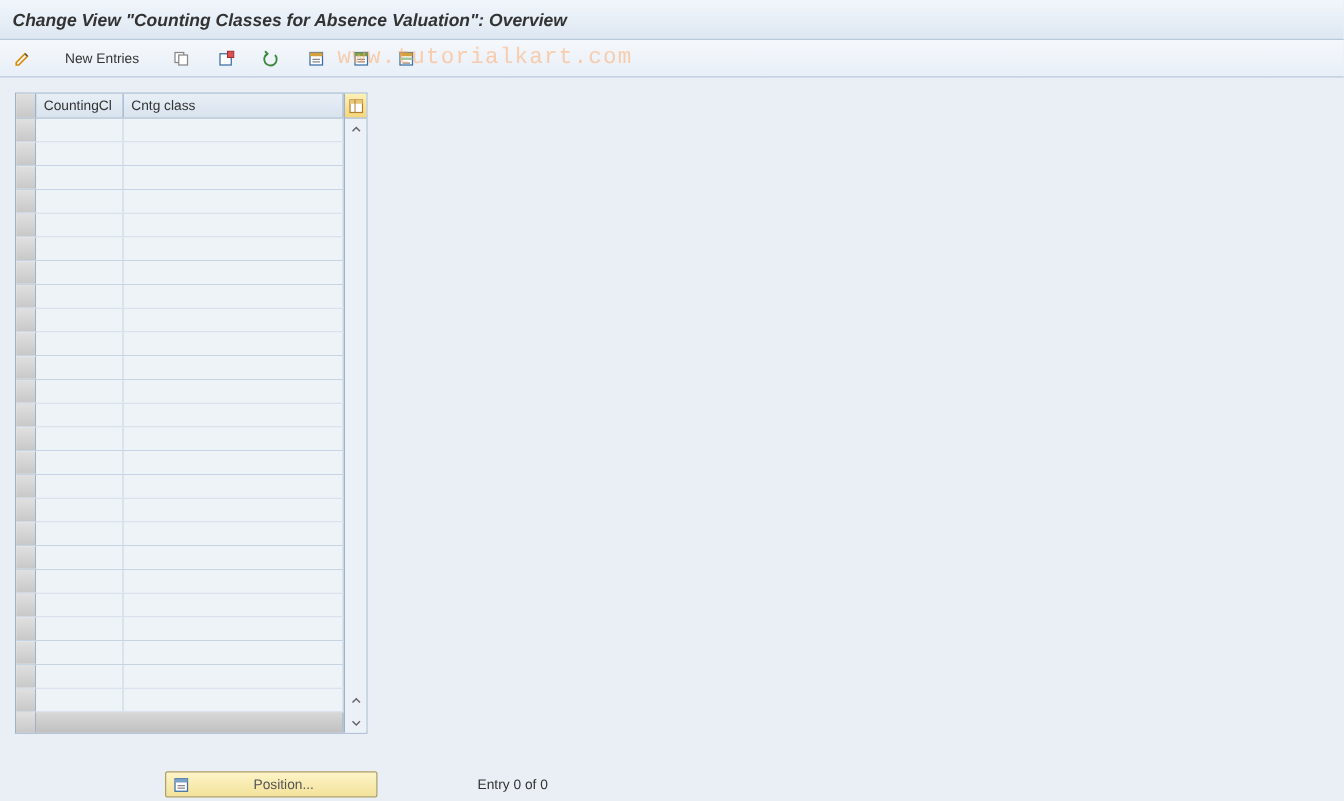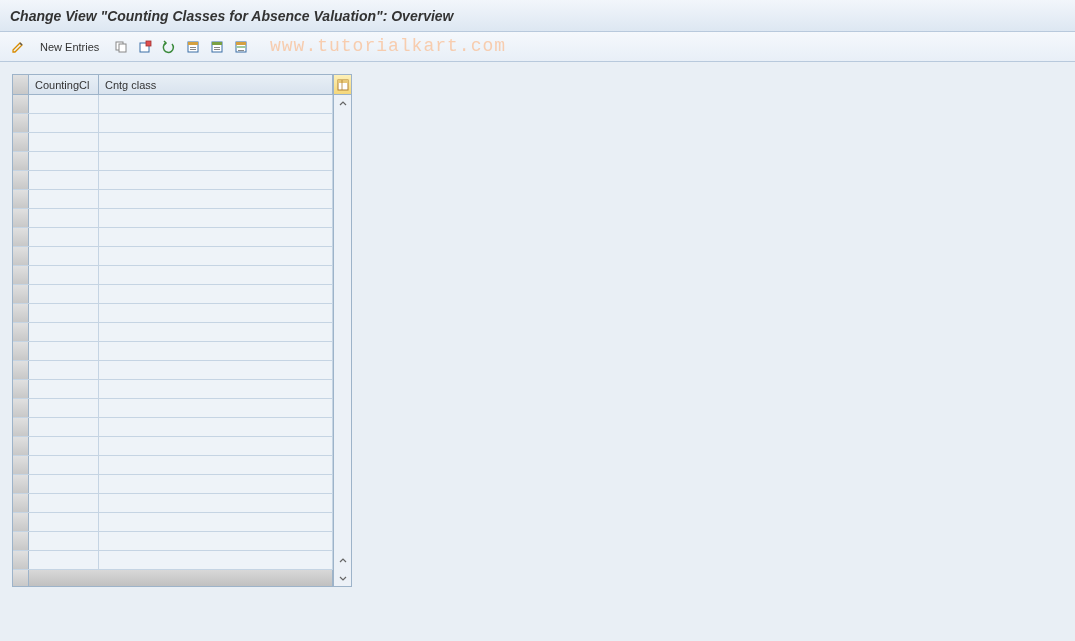--- a/index.html
+++ b/index.html
@@ -26,21 +26,21 @@
       font-size: 14px;
       color: #333;
     }
     .toolbar {
       background: linear-gradient(to bottom, #f5f8fc 0%, #e8eff7 100%);
       border-bottom: 1px solid #b8c9dc;
       height: 30px;
       display: flex;
       align-items: center;
       padding: 0 8px;
-      gap: 4px;
+      gap: 16px;
       position: relative;
     }
     .toolbar-btn {
       width: 20px;
       height: 20px;
       display: flex;
       align-items: center;
       justify-content: center;
       cursor: pointer;
       border-radius: 2px;
@@ -63,21 +63,21 @@
       pointer-events: none;
     }
     .content-area {
       padding: 12px;
       display: flex;
       flex-direction: column;
       height: calc(100% - 62px);
     }
     .table-container {
       display: flex;
-      width: 340px;
+      width: 282px;
       border: 1px solid #9db3c9;
       background: #fff;
     }
     .table-main { flex: 1; }
     .table-header {
       display: flex;
       background: linear-gradient(to bottom, #e8eff6 0%, #d9e3ee 100%);
       border-bottom: 1px solid #9db3c9;
       height: 20px;
     }
@@ -402,13 +402,25 @@
         </svg>
       </div>
       <div class="scroll-down">
         <svg width="8" height="8" viewBox="0 0 8 8">
           <path d="M1 3 L4 6 L7 3" fill="none" stroke="#666" stroke-width="1.2"></path>
         </svg>
       </div>
     </div>
   </div>
 
+  <div class="footer-area">
+    <div class="position-btn">
+      <svg width="14" height="12" viewBox="0 0 14 12">
+        <rect x="1" y="1" width="10" height="10" fill="#fff" stroke="#3a6ea5" stroke-width="1"></rect>
+        <rect x="1" y="1" width="10" height="3" fill="#7aa0c8"></rect>
+        <rect x="3" y="6" width="6" height="1" fill="#888"></rect>
+        <rect x="3" y="8" width="6" height="1" fill="#888"></rect>
+      </svg>
+      <span class="position-btn-text">Position...</span>
+    </div>
+    <span class="entry-text">Entry 0 of 0</span>
+  </div>
 </div>
 
 </body></html>

